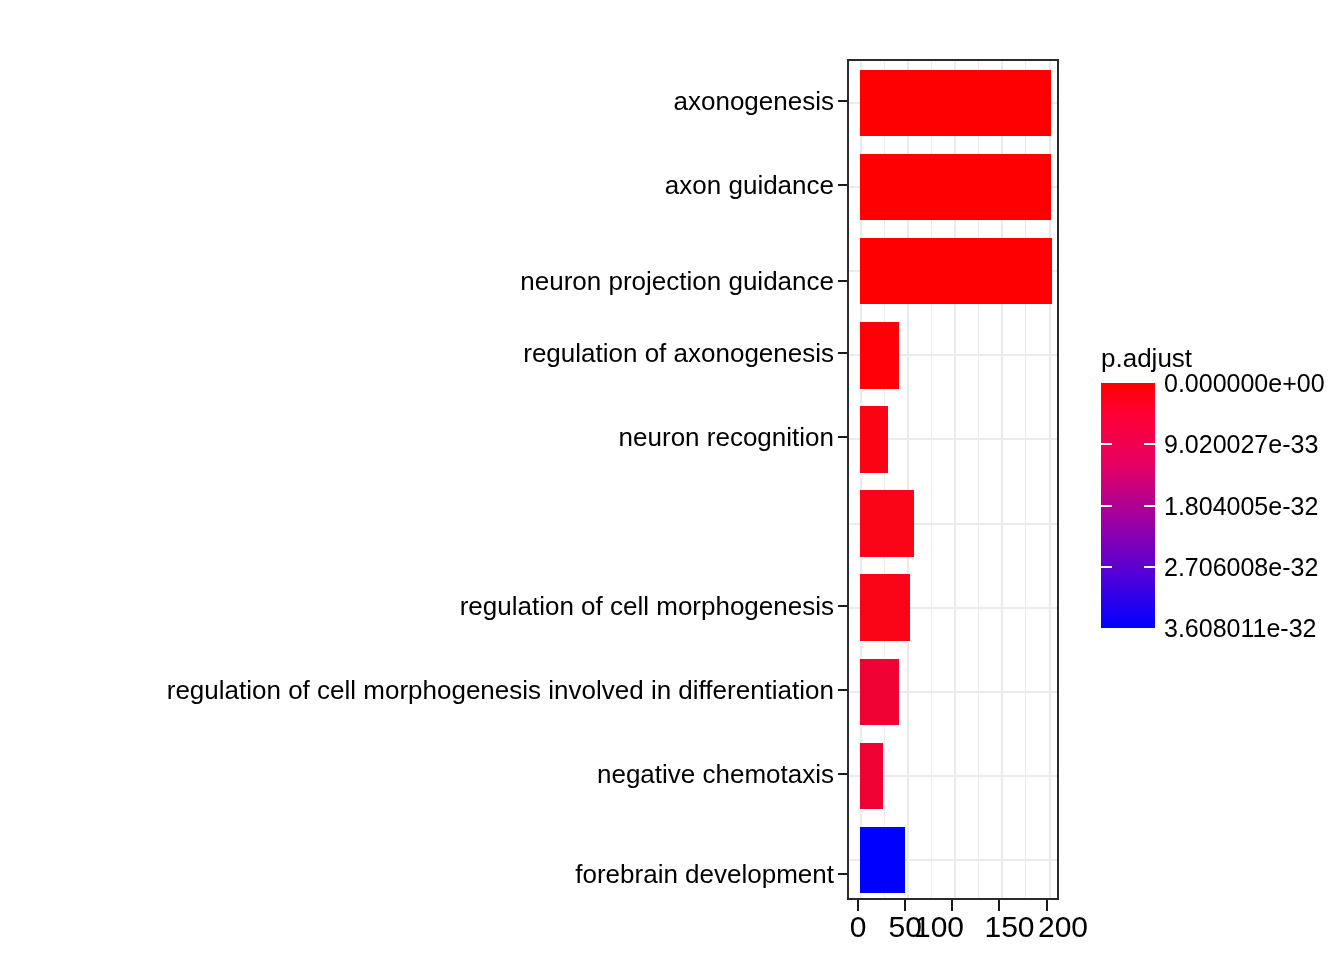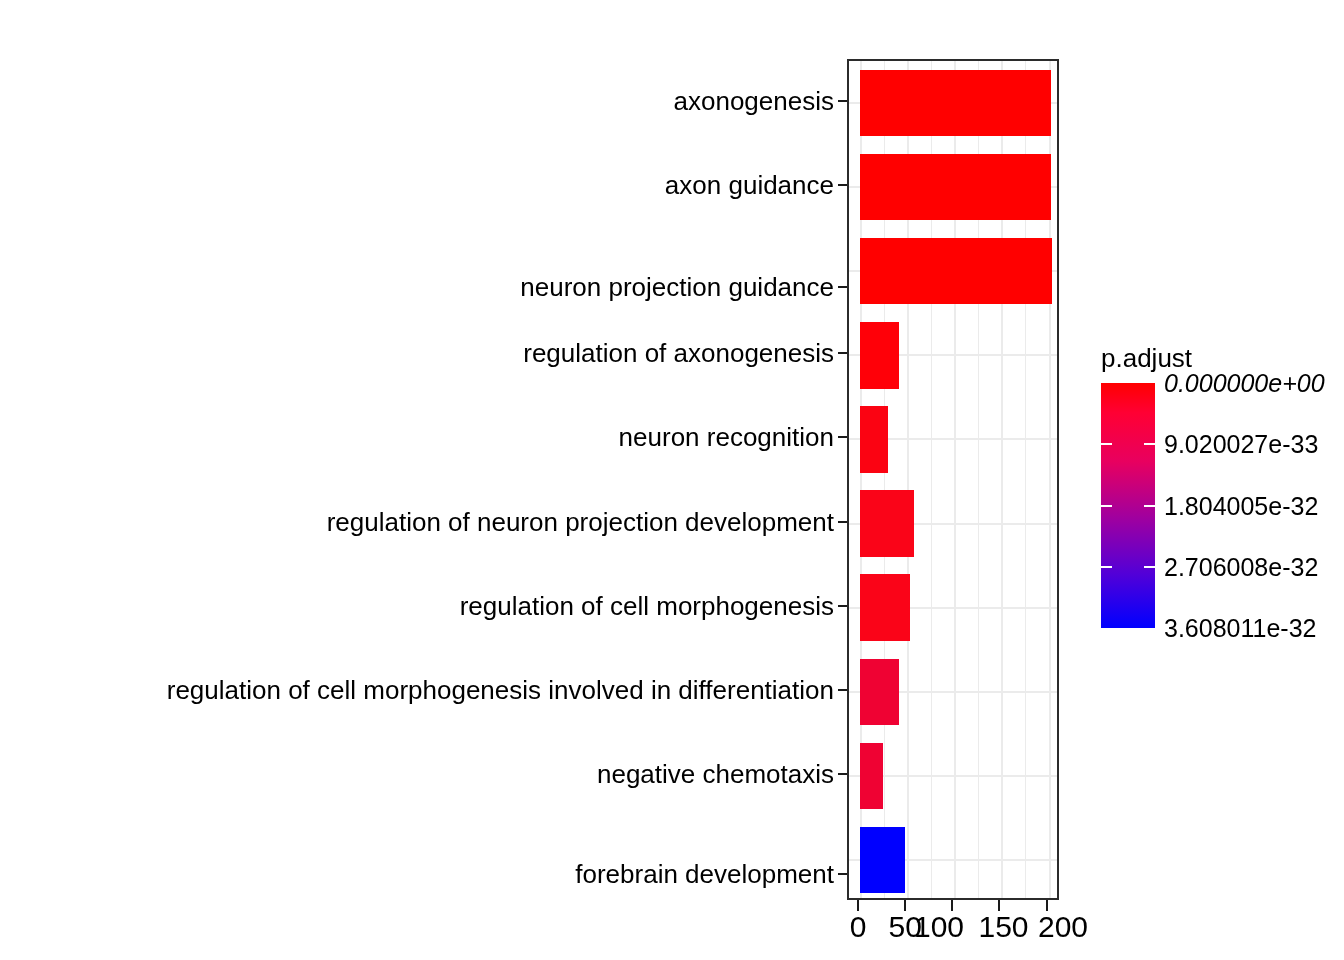--- a/index.html
+++ b/index.html
@@ -70,34 +70,30 @@
 
   <div class="ylabels">
       <div class="ylabel-row" style="top: 84.1px; height: 84.1px;">
         <span class="ylabel-text">axon guidance</span>
         <span class="ytick"></span>
       </div>
       <div class="ylabel-row" style="top: 0px; height: 84.1px;">
         <span class="ylabel-text">axonogenesis</span>
         <span class="ytick"></span>
       </div>
-      <div class="ylabel-row" style="top: 186px; height: 84.1px;">
+      <div class="ylabel-row" style="top: 180px; height: 84.1px;">
         <span class="ylabel-text">neuron projection guidance</span>
         <span class="ytick"></span>
       </div>
       <div class="ylabel-row" style="top: 252.3px; height: 84.1px; margin-left: 8px;">
         <span class="ylabel-text">regulation of axonogenesis</span>
         <span class="ytick"></span>
       </div>
       <div class="ylabel-row" style="top: 336.4px; height: 84.1px;">
         <span class="ylabel-text">neuron recognition</span>
-        <span class="ytick"></span>
-      </div>
-      <div class="ylabel-row" style="top: 420.5px; height: 84.1px;">
-        <span class="ylabel-text">regulation of neuron projection development</span>
         <span class="ytick"></span>
       </div>
       <div class="ylabel-row" style="top: 504.6px; height: 84.1px;">
         <span class="ylabel-text">regulation of cell morphogenesis</span>
         <span class="ytick"></span>
       </div>
       <div class="ylabel-row" style="top: 588.7px; height: 84.1px;">
         <span class="ylabel-text">regulation of cell morphogenesis involved in differentiation</span>
         <span class="ytick"></span>
       </div>
@@ -148,38 +144,38 @@
   </div>
 
   <div class="xaxis">
       <div class="xtick" style="left: 10px;"></div>
       <div class="xtlabel" style="left: 11px;">0</div>
       <div class="xtick" style="left: 57.15px;"></div>
       <div class="xtlabel" style="left: 58.15px;">50</div>
       <div class="xtick" style="left: 104.3px;"></div>
       <div class="xtlabel" style="left: 92px;">100</div>
       <div class="xtick" style="left: 151.45px;"></div>
-      <div class="xtlabel" style="left: 140px; padding-left: 33px;">150</div>
+      <div class="xtlabel" style="left: 146px; padding-left: 33px;">150</div>
       <div class="xtick" style="left: 198.6px;"></div>
       <div class="xtlabel" style="left: 216px; text-align: center;">200</div>
     </div>
 
   <div class="legend">
     <div class="legend-title">p.adjust</div>
     <div class="legend-body">
       <div class="legend-bar">
           <div class="legend-bar-tick left" style="top: 60.25px;"></div>
           <div class="legend-bar-tick right" style="top: 60.25px;"></div>
           <div class="legend-bar-tick left" style="top: 121.5px;"></div>
           <div class="legend-bar-tick right" style="top: 121.5px;"></div>
           <div class="legend-bar-tick left" style="top: 182.75px;"></div>
           <div class="legend-bar-tick right" style="top: 182.75px;"></div>
         </div>
       <div class="legend-labels">
-          <div class="legend-label" style="top: 0px; font-style: italic;">0.000000e+00</div>
+          <div class="legend-label" style="top: 0px;">0.000000e+00</div>
           <div class="legend-label" style="top: 61.25px;">9.020027e-33</div>
           <div class="legend-label" style="top: 122.5px;">1.804005e-32</div>
           <div class="legend-label" style="top: 183.75px;">2.706008e-32</div>
           <div class="legend-label" style="top: 245px;">3.608011e-32</div>
         </div>
     </div>
   </div>
 
 </div>
 

